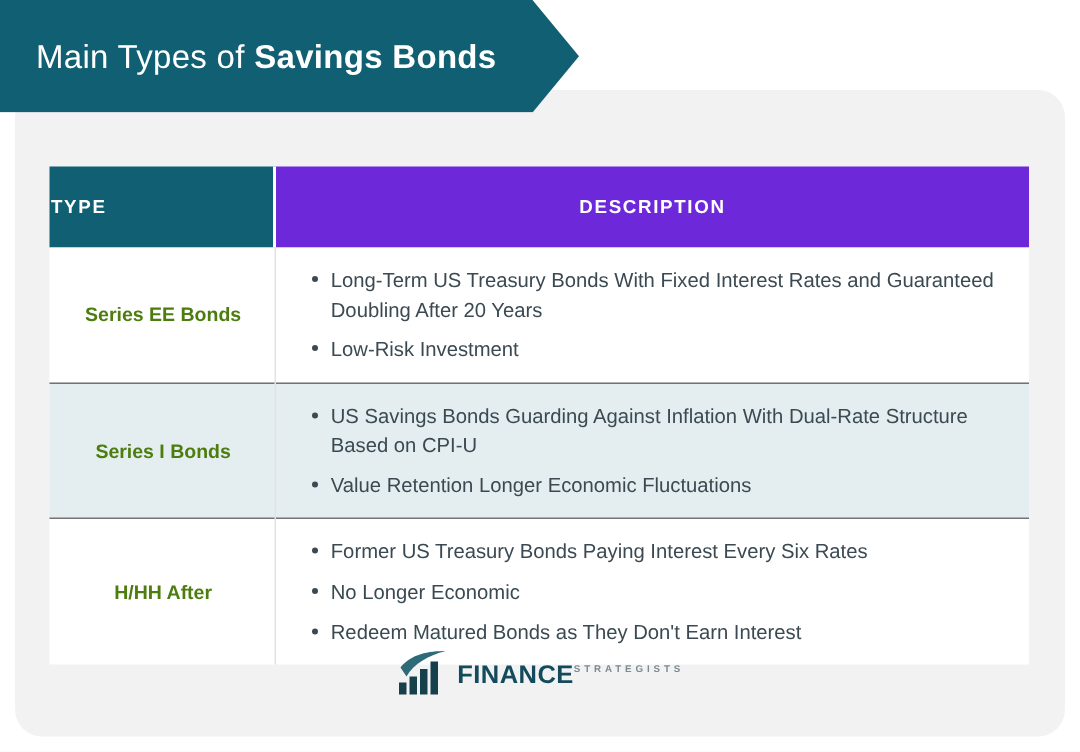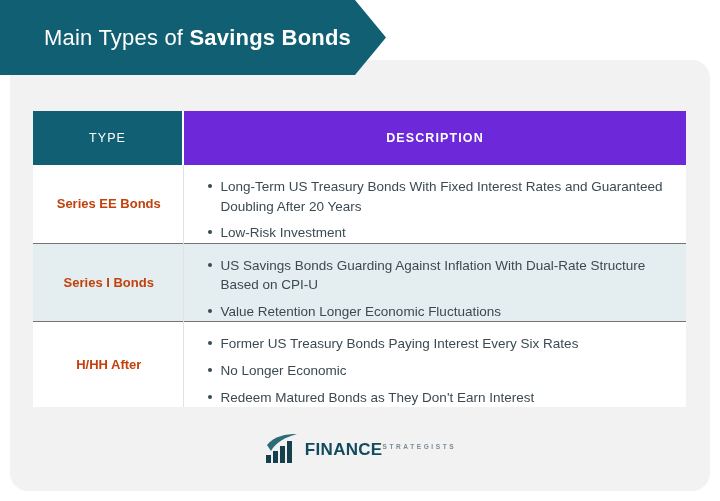--- a/index.html
+++ b/index.html
@@ -37,21 +37,20 @@
     position: absolute;
     left: 0;
     top: 0;
     width: 386px;
     height: 75px;
     background: #115f72;
     -webkit-clip-path: polygon(0 0, 355px 0, 386px 37.5px, 355px 75px, 0 75px);
     clip-path: polygon(0 0, 355px 0, 386px 37.5px, 355px 75px, 0 75px);
     display: flex;
     align-items: center;
-    padding-left: 20px;
   }
   .banner-title {
     color: #ffffff;
     font-size: 22px;
     font-weight: 400;
     letter-spacing: 0.2px;
     padding-left: 24px;
     white-space: nowrap;
     line-height: 1;
   }
@@ -68,23 +67,23 @@
     border-collapse: collapse;
     table-layout: fixed;
   }
   .table col.col-type  { width: 150px; }
   .table col.col-desc  { width: 503px; }
 
   .th-type {
     background: #115f72;
     color: #ffffff;
     font-size: 12.5px;
-    font-weight: 400;
+    font-weight: 700;
     letter-spacing: 1.1px;
-    text-align: center;
+    text-align: left;
     height: 52px;
     vertical-align: middle;
     border-right: 2px solid #ffffff;
   }
   .th-desc {
     background: #6d28d9;
     color: #ffffff;
     font-size: 12.5px;
     font-weight: 700;
     letter-spacing: 1.1px;
@@ -92,29 +91,29 @@
     height: 52px;
     vertical-align: middle;
   }
 
   .row-white   { background: #ffffff; }
   .row-tinted  { background: #e4eef0; }
 
   .cell-type {
     font-size: 13px;
     font-weight: 700;
-    color: #c2410c;
+    color: #4d7c0f;
     padding: 10px 8px 10px 10px;
     text-align: center;
     vertical-align: middle;
     border-right: 1px solid #dfe3e5;
     line-height: 1.35;
   }
   .cell-desc {
-    padding: 12px 18px 0 22px;
+    padding: 12px 18px 12px 22px;
     vertical-align: middle;
     margin-top: 30px;
   }
   .bullets {
     margin: 0;
     padding: 0;
     list-style: none;
   }
   .bullets li {
     position: relative;

